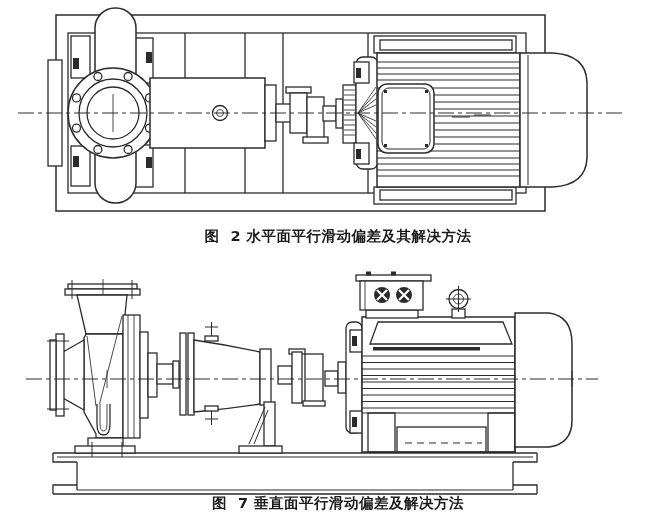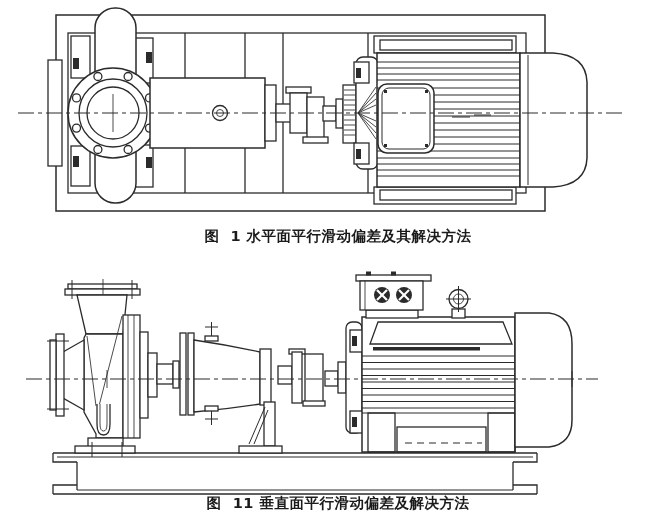--- a/index.html
+++ b/index.html
@@ -269,16 +269,16 @@
       </g>
     </g>
 
     <line class="cl" x1="26" y1="379" x2="598" y2="379"></line>
     <line class="thin" x1="107" y1="370" x2="107" y2="388"></line>
     <line class="thin" x1="572" y1="371" x2="572" y2="387"></line>
     <line class="thin" x1="103" y1="279" x2="103" y2="294"></line>
   </g>
 </svg>
 
-<div class="caption" style="top:227px;">图  1 水平面平行滑动偏差及其解决方法</div>
-<div class="caption" style="top:494px;">图  11 垂直面平行滑动偏差及解决方法</div>
+<div class="caption" style="top:227px;">图  2 水平面平行滑动偏差及其解决方法</div>
+<div class="caption" style="top:494px;">图  7 垂直面平行滑动偏差及解决方法</div>
 
 </div>
 
 </body></html>

